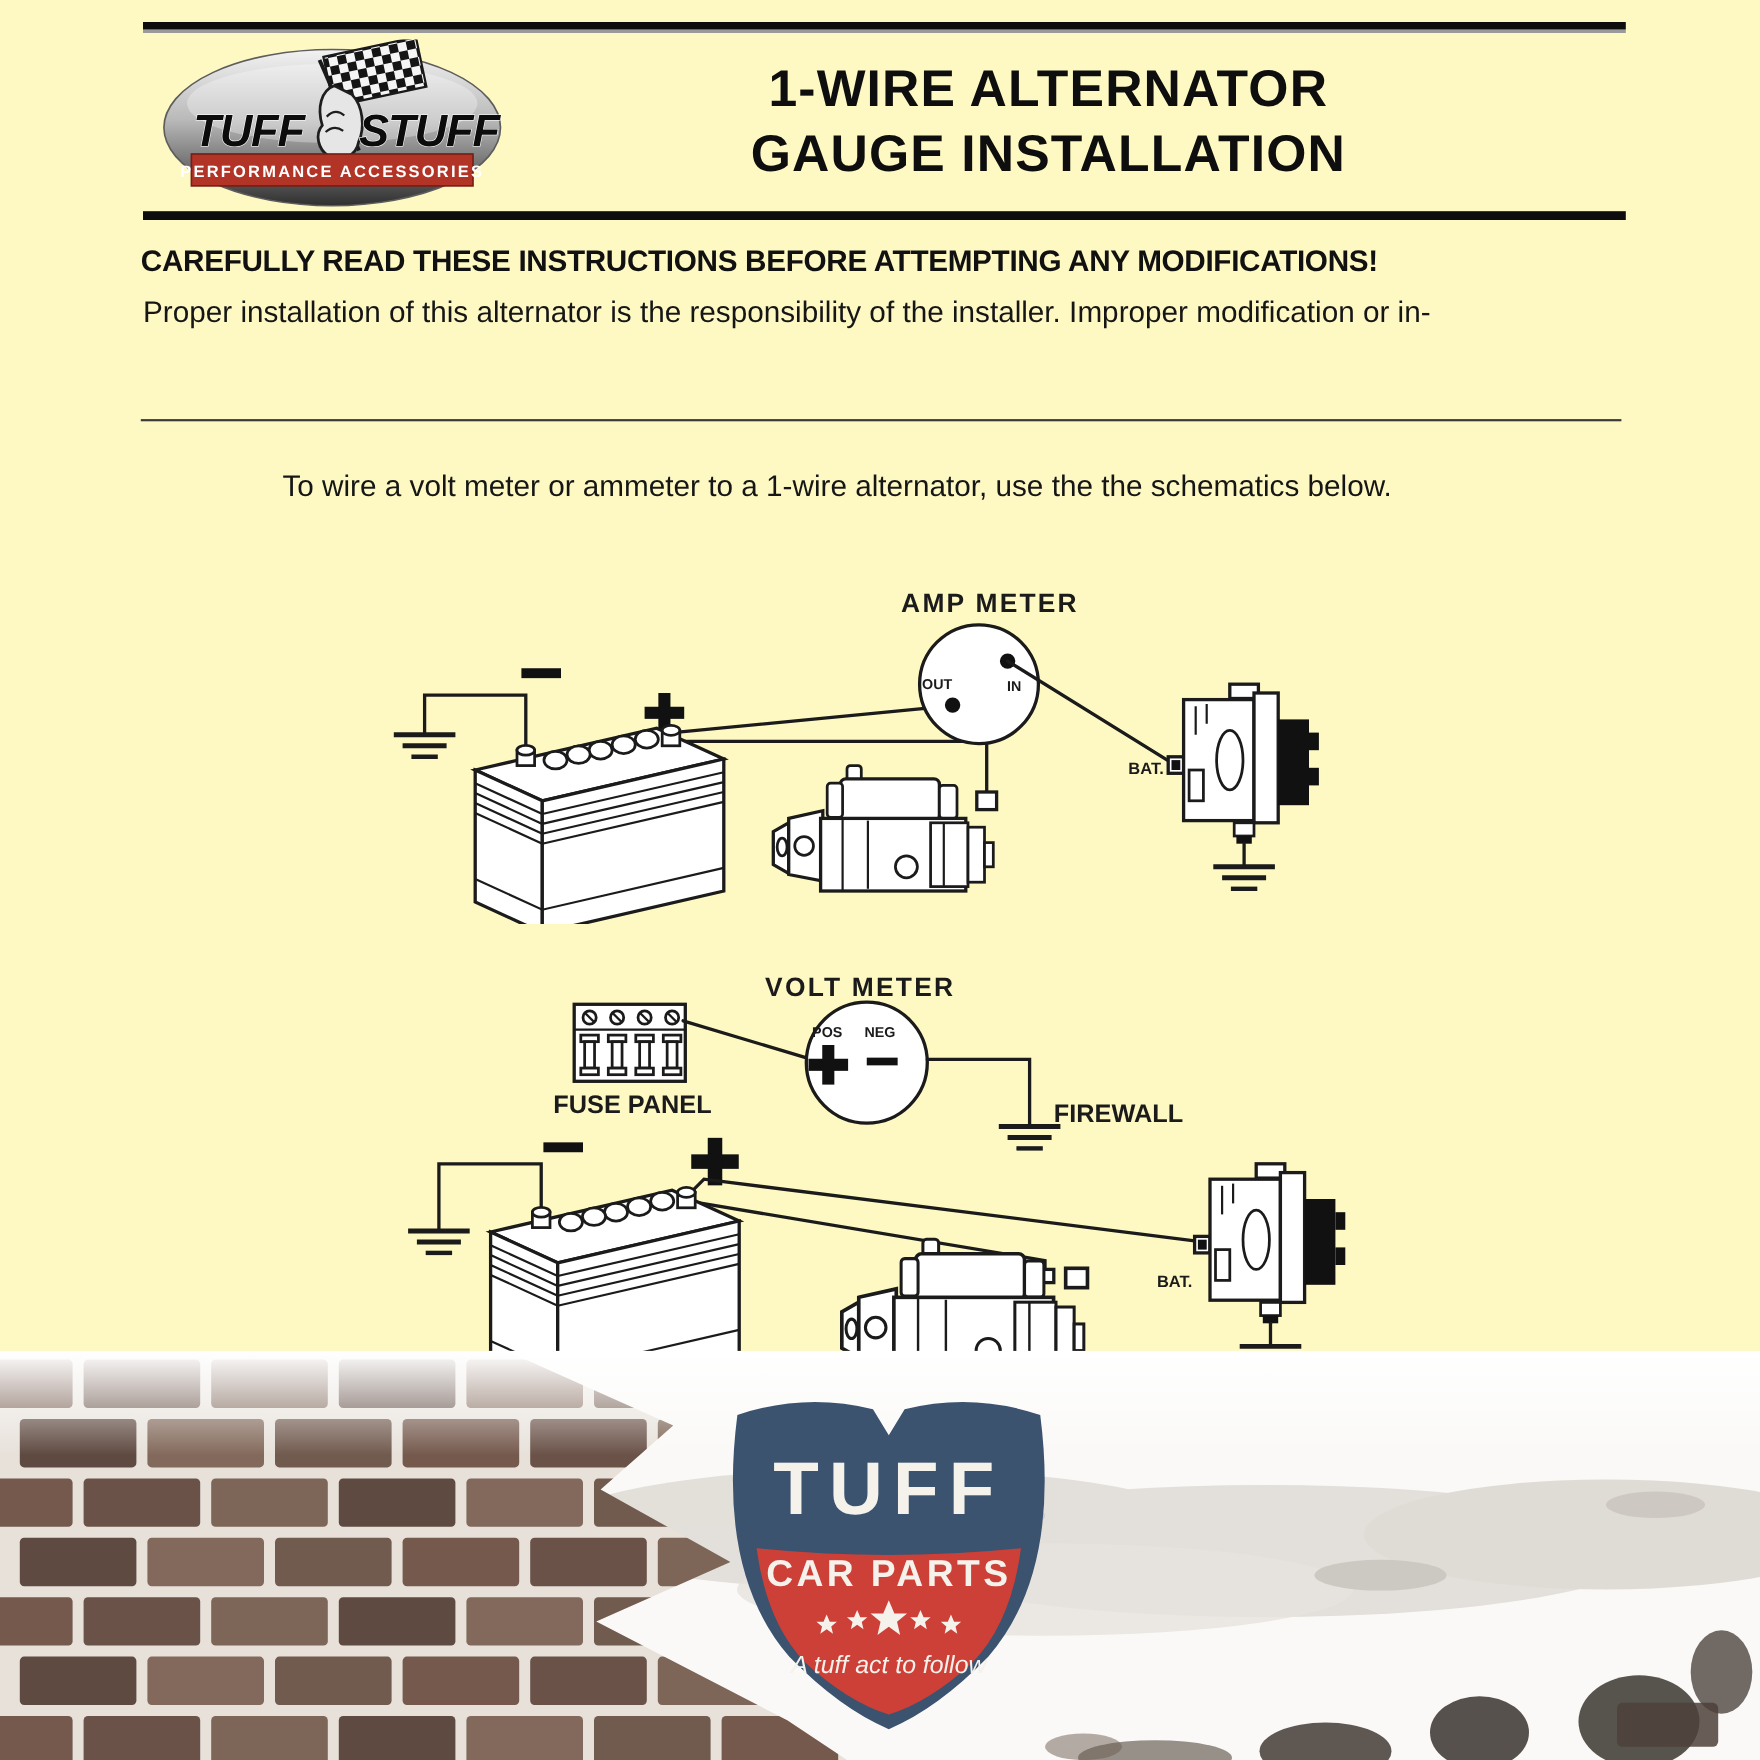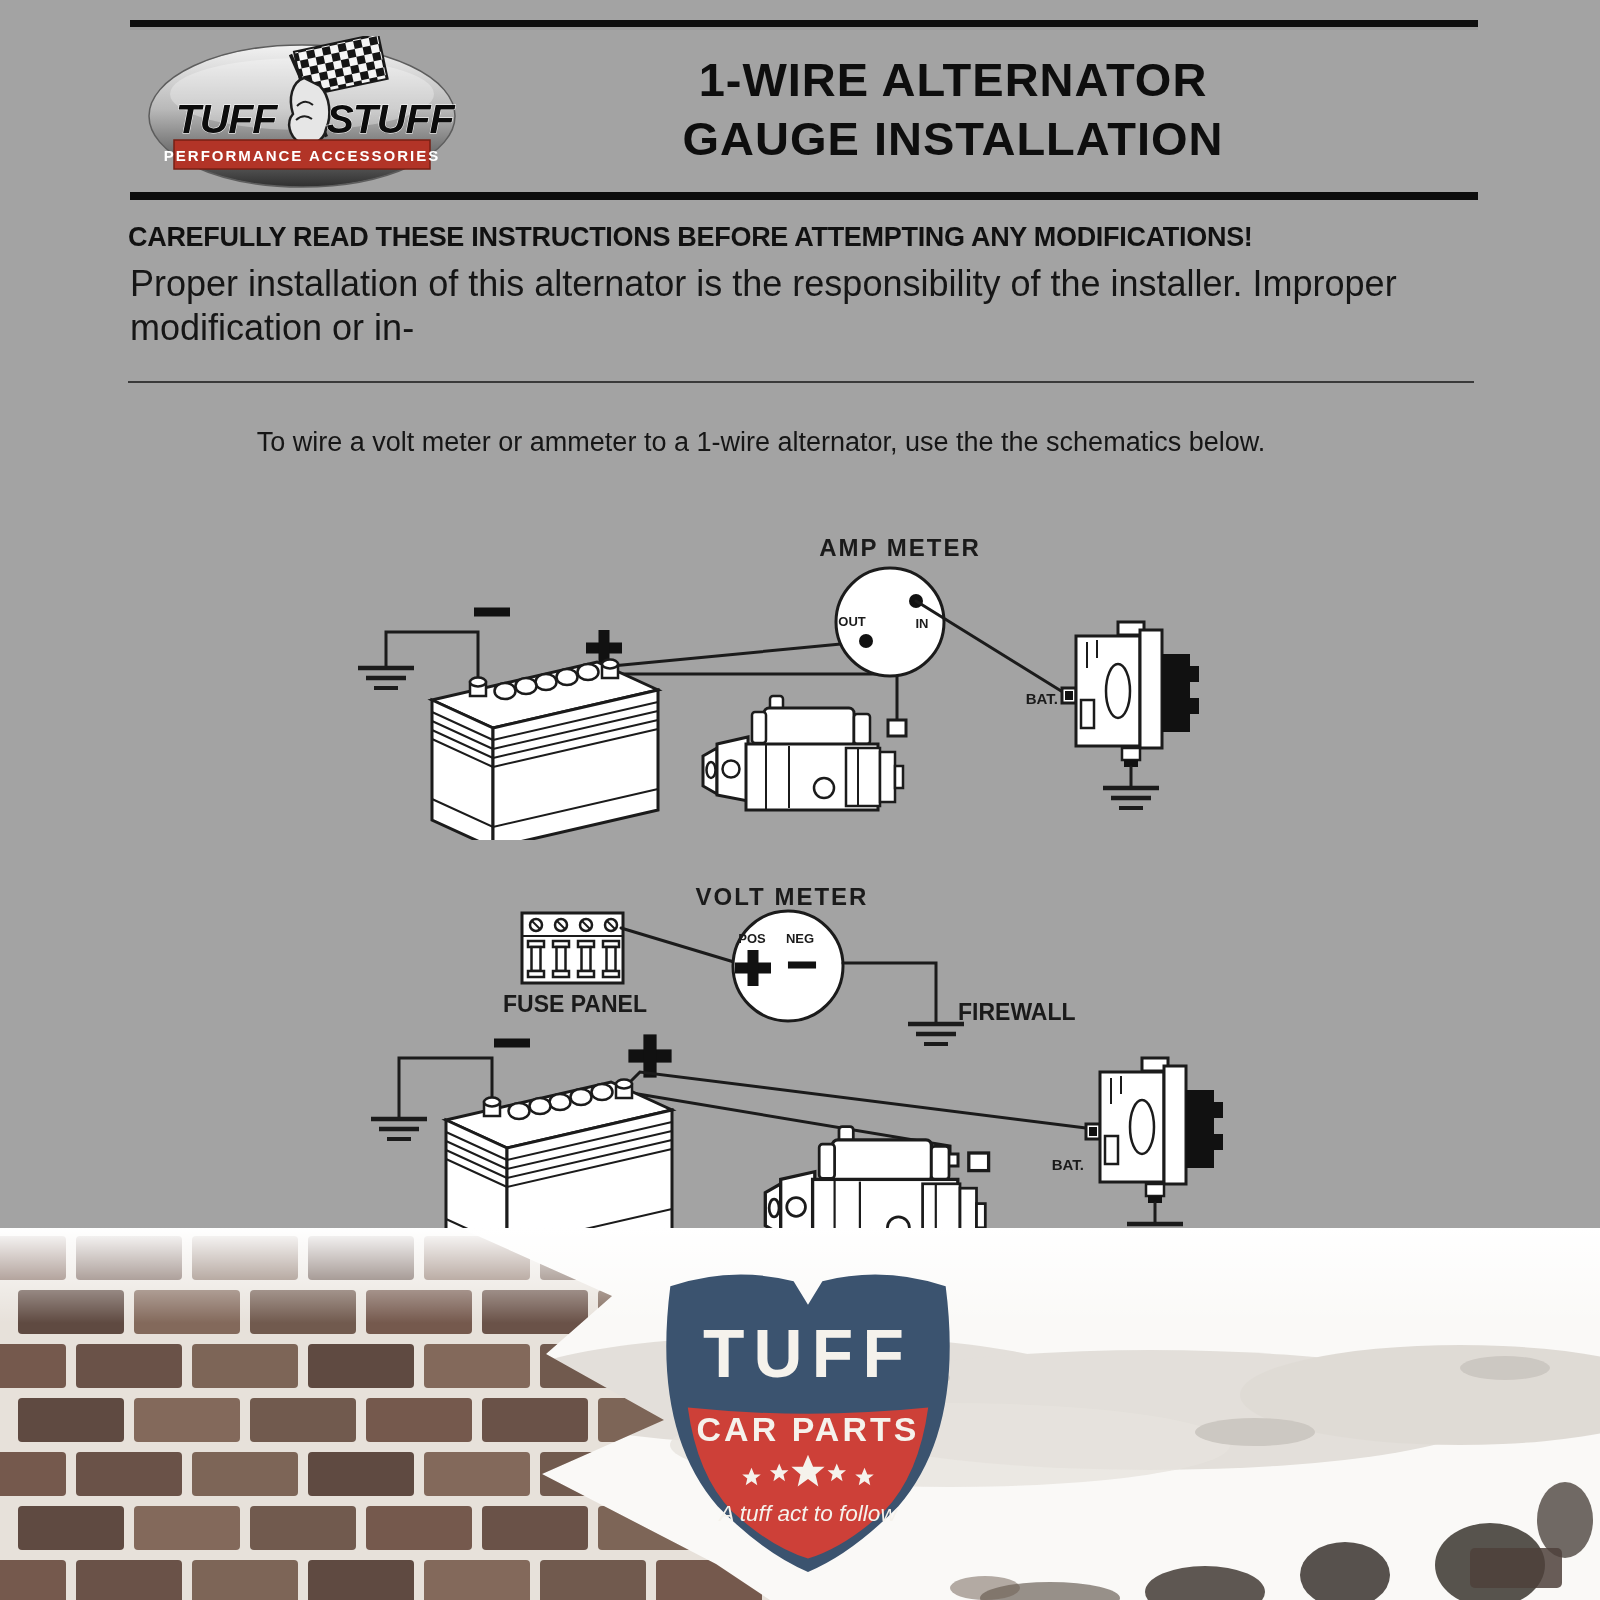--- a/index.html
+++ b/index.html
@@ -1,26 +1,26 @@
 <!DOCTYPE html>
 <html><head>
 <meta charset="utf-8">
 <style>
   html,body{margin:0;padding:0;background:#ffffff;}
-  .page{position:relative;width:1600px;height:1600px;background:#a3a3a3;overflow:hidden;
+  .page{position:relative;width:1600px;height:1600px;background:#fef9c3;overflow:hidden;
         font-family:"Liberation Sans", sans-serif;color:#1c1c1c;}
   .abs{position:absolute;}
   .rule{position:absolute;background:#0d0d0d;}
   .rule-shadow{position:absolute;background:#9a9a9a;}
   .title{position:absolute;left:582px;top:50px;width:742px;text-align:center;
          font-weight:bold;font-size:47px;line-height:59px;letter-spacing:1px;color:#0e0e0e;}
   .warning{position:absolute;left:128px;top:222px;width:1348px;text-align:left;
            font-weight:bold;font-size:27px;letter-spacing:-0.3px;color:#111;}
   .disclaimer{position:absolute;left:130px;top:262px;width:1350px;
-              font-size:36px;line-height:44px;color:#161616;}
+              font-size:27px;line-height:44px;color:#161616;}
   .intro{position:absolute;left:130px;top:404px;width:1262px;text-align:center;
          font-size:27px;line-height:37px;color:#161616;margin-top:20px;}
   svg text{font-family:"Liberation Sans", sans-serif;}
   .dline{stroke:#1b1b1b;stroke-width:3;fill:none;stroke-linecap:round;}
   .dthin{stroke:#1b1b1b;stroke-width:2;fill:none;}
   .dshape{stroke:#1b1b1b;stroke-width:3;fill:#ffffff;}
   .dshape2{stroke:#1b1b1b;stroke-width:2.5;fill:#ffffff;}
   .dlab{font-weight:bold;fill:#1b1b1b;}
   .footer-band{position:absolute;left:0;top:1228px;width:1600px;height:372px;}
 </style>

